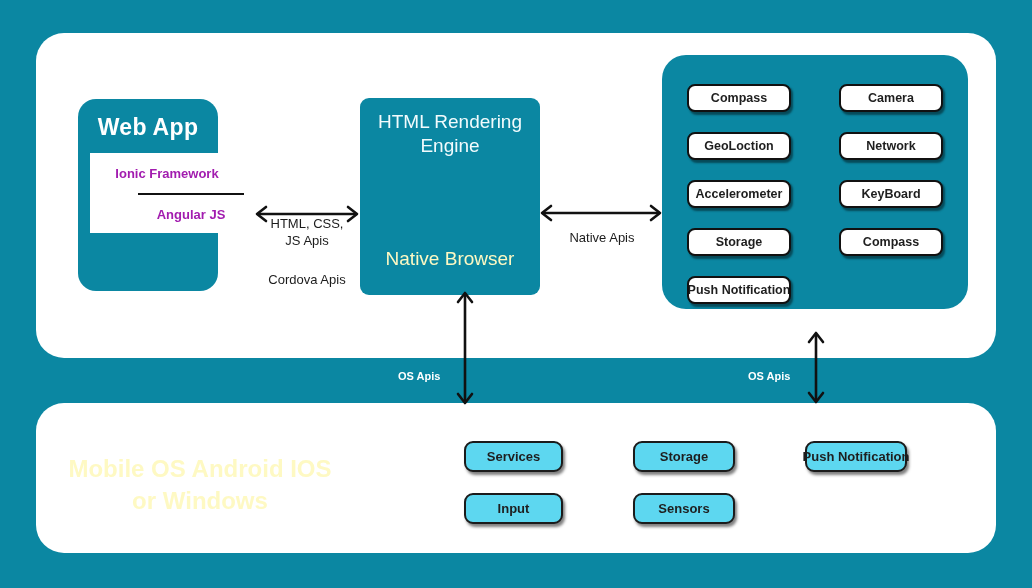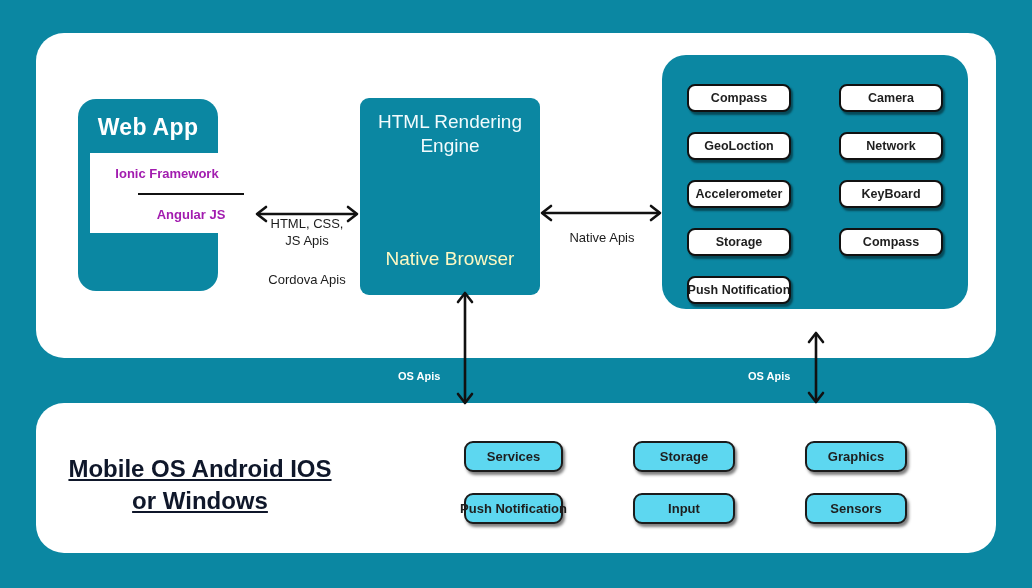--- a/index.html
+++ b/index.html
@@ -122,22 +122,21 @@
   #arrow-engine-os      { left: 453px; top: 290px; }
   #arrow-plugins-os     { left: 804px; top: 330px; }
 
   
   #mobile-os-title {
     position: absolute;
     left: 40px; top: 453px; width: 320px;
     text-align: center;
     font-size: 24px; font-weight: 800;
     line-height: 1.35;
-    color: #0f172a;
-    text-decoration: underline;
+    color: #fef9c3;
   }
   #os-buttons-grid {
     position: absolute;
     left: 424px; top: 441px; width: 483px;
     display: grid;
     grid-template-columns: 139px 142px 142px;
     justify-content: space-between;
     grid-auto-rows: 31px;
     row-gap: 21px;
   }
@@ -226,17 +225,16 @@
     <polyline points="5,63 12,72 19,63"></polyline>
   </g>
 </svg>
 
 <div id="mobile-os-title" class="preline">Mobile OS Android IOS
 or Windows</div>
 
 <div id="os-buttons-grid">
   <div class="os-button">Services</div>
   <div class="os-button">Storage</div>
-  <div class="os-button">Graphics</div>
   <div class="os-button">Push Notification</div>
   <div class="os-button">Input</div>
   <div class="os-button">Sensors</div>
 </div>
 
 </body></html>

